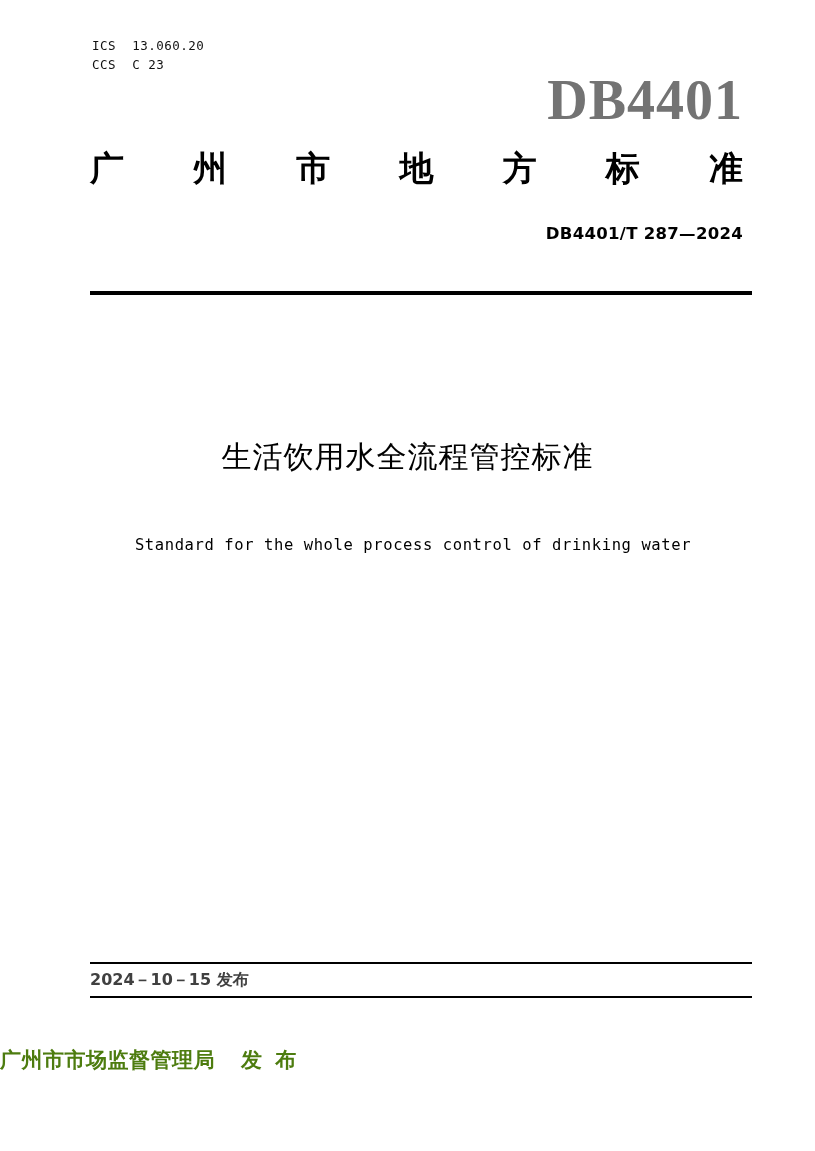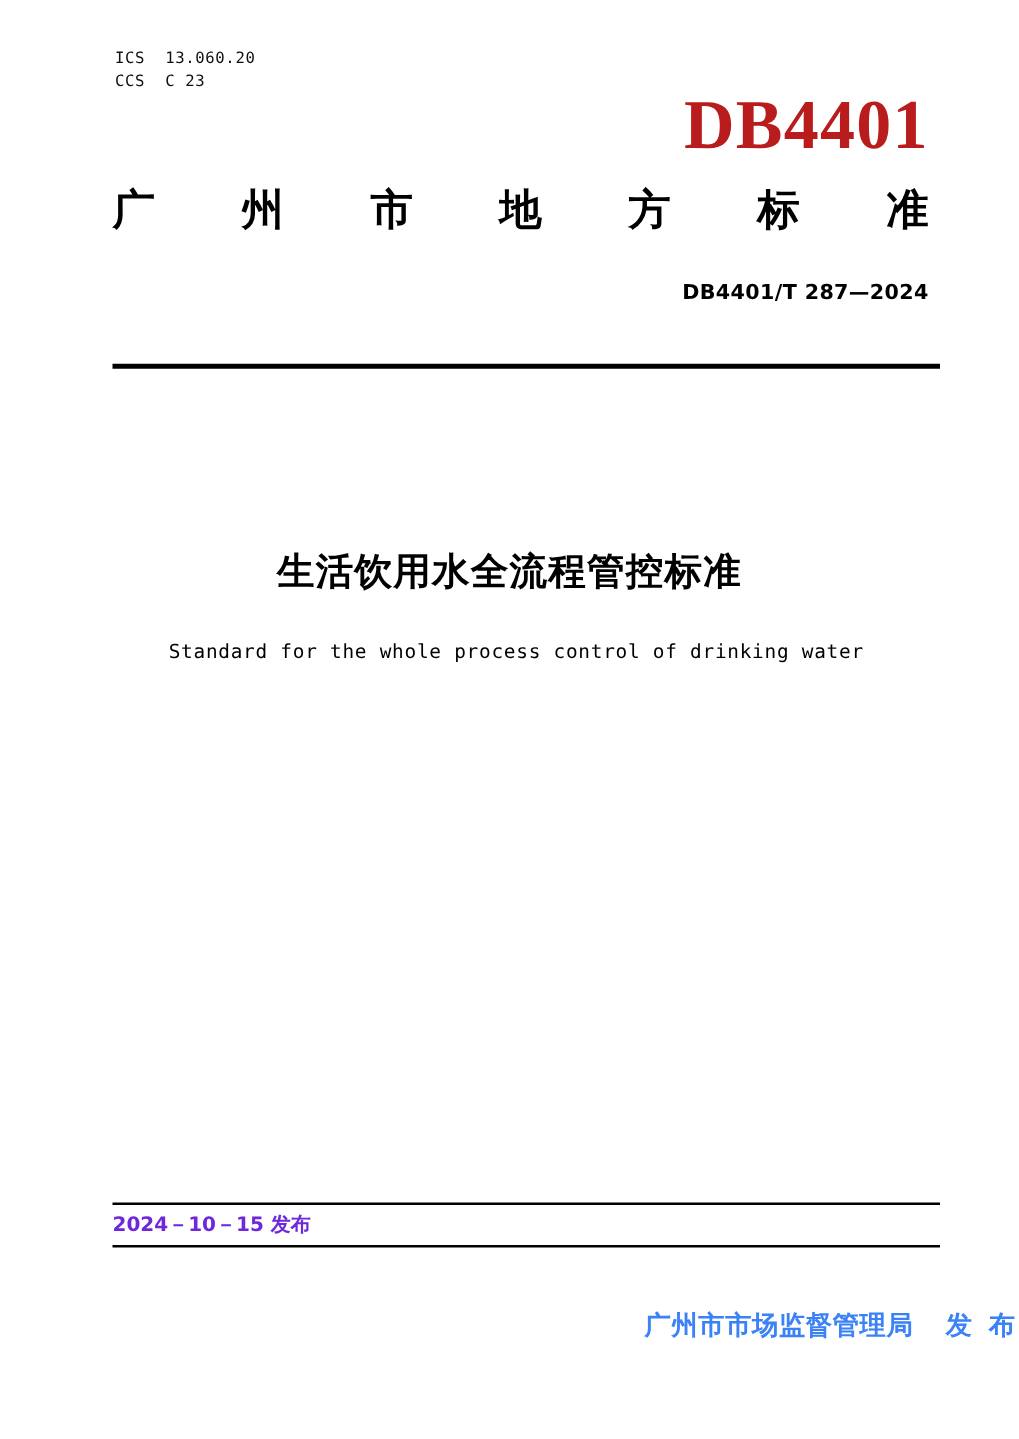--- a/index.html
+++ b/index.html
@@ -39,21 +39,21 @@
   
   .db-number {
     position: absolute;
     right: 72px;
     top: 72px;
     font-family: "Liberation Serif", serif;
     font-weight: bold;
     font-size: 56px;
     letter-spacing: 1px;
     line-height: 1;
-    color: #b91c1c;
+    color: #737373;
     text-align: center;
   }
 
   
   .std-title {
     position: absolute;
     left: 90px;
     right: 72px;
     top: 146px;
     display: flex;
@@ -90,30 +90,30 @@
   }
 
   
   .doc-title-cn {
     position: absolute;
     left: 0;
     right: 0;
     top: 437px;
     text-align: center;
     font-family: "DejaVu Sans", sans-serif;
-    font-weight: bold;
+    font-weight: normal;
     font-size: 30px;
     letter-spacing: 1px;
     color: #000;
   }
   .doc-title-en {
     position: absolute;
     left: 0;
     right: 0;
-    top: 512px;
+    top: 536px;
     text-align: center;
     font-family: "DejaVu Sans Mono", monospace;
     font-size: 15.5px;
     letter-spacing: 0.6px;
     color: #000;
     padding-left: 11px;
   }
 
   
   .rule-bottom {
@@ -136,35 +136,35 @@
     position: absolute;
     left: 90px;
     right: 63px;
     top: 966px;
     display: flex;
     justify-content: space-between;
     font-family: "DejaVu Sans", sans-serif;
     font-weight: bold;
     font-size: 16px;
     line-height: 28px;
-    color: #6d28d9;
+    color: #404040;
   }
 
   
   .issuer {
     position: absolute;
     left: 0;
     right: 0;
     top: 1046px;
-    text-align: right;
+    text-align: left;
     font-family: "DejaVu Sans", sans-serif;
     font-weight: bold;
     font-size: 21px;
     letter-spacing: 0.5px;
-    color: #3b82f6;
+    color: #4d7c0f;
   }
   .issuer .publish {
     display: inline-block;
     margin-left: 26px;
     letter-spacing: 3px;
   }
 </style>
 </head>
 <body>
 

